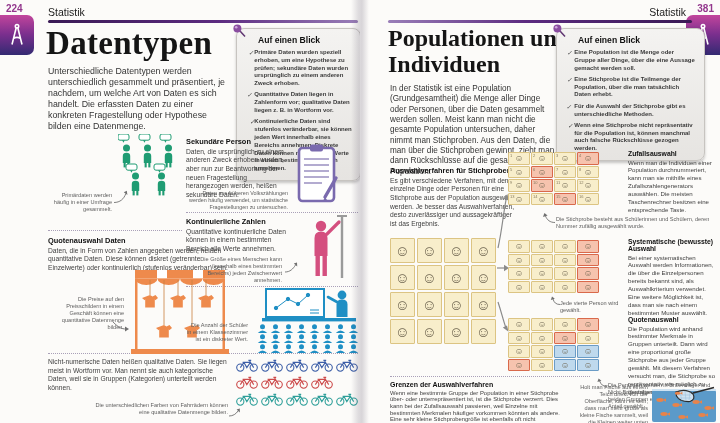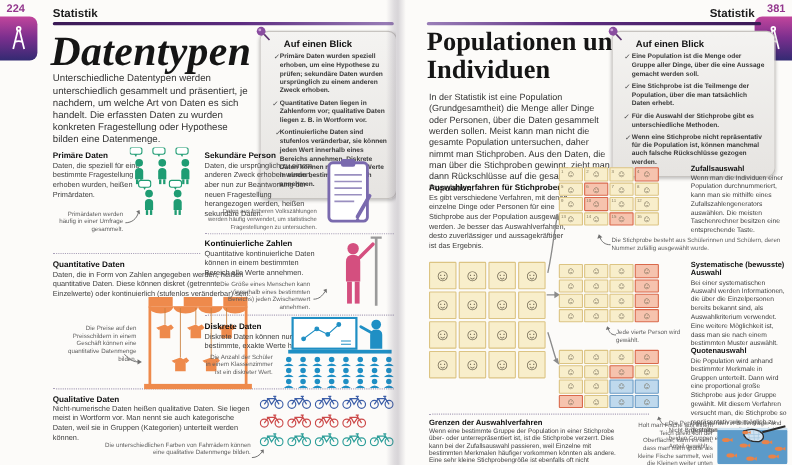--- a/index.html
+++ b/index.html
@@ -2,31 +2,31 @@
 <html><head>
 <meta charset="utf-8">
 <style>
   html,body{margin:0;padding:0;background:#ddd;}
   #book{position:relative;width:720px;height:423px;background:#fbfaf8;overflow:hidden;
         font-family:"Liberation Sans",sans-serif;color:#222;}
   .page{position:absolute;top:0;width:360px;height:423px;background:#fcfbf9;}
   #gutter{position:absolute;left:351px;top:0;width:18px;height:423px;
           background:linear-gradient(90deg,rgba(0,0,0,0),rgba(70,60,85,.16) 40%,rgba(70,60,85,.20) 60%,rgba(0,0,0,0));}
   .ab{position:absolute;}
-  .hdr{font-size:10.5px;font-weight:bold;color:#1b1b1b;}
+  .hdr{font-size:10.5px;font-weight:normal;color:#1b1b1b;}
   .rule{height:3px;border-radius:1.5px;}
   .rule.l{background:linear-gradient(90deg,#3a1a55,#5c2b80 55%,#9a7fb8);}
   .rule.r{background:linear-gradient(90deg,#9a7fb8,#5c2b80 45%,#3a1a55);}
   .pnum{font-size:10px;font-weight:bold;color:#93378d;}
   .badge{width:34px;height:40px;display:flex;align-items:center;justify-content:center;
          background:linear-gradient(180deg,#c2459c,#7b2f8e 48%,#332a72);}
   .badge.l{border-radius:0 7px 7px 0;}
   .badge.r{border-radius:7px 0 0 7px;}
   h1{font-family:"Liberation Serif",serif;font-weight:600;color:#151515;margin:0;}
-  h1.big{font-size:38px;letter-spacing:.3px;font-style:italic;}
+  h1.big{font-size:33px;letter-spacing:.3px;}
   h1.two{font-size:24px;line-height:1.08;}
   .intro{font-size:8.8px;line-height:1.26;color:#343434;}
   .glance{background:linear-gradient(180deg,#f4f3f1,#e6e4e1);border:1px solid #c7c4c0;border-radius:8px;
           box-shadow:0 1.5px 3px rgba(0,0,0,.22);padding:6px 8px 7px 9px;}
   .glance h4{margin:0 0 4px 12px;font-size:8.6px;color:#111;}
   .gi{display:flex;gap:3px;margin-bottom:3.5px;}
   .ck{font-size:6.4px;color:#4a4a4a;line-height:1.2;transform:skewX(-10deg);}
   .gt{font-size:6px;font-weight:bold;color:#3a3a3a;line-height:1.3;}
   .sec h3{margin:0 0 1.5px;font-size:7.4px;color:#101010;}
   .sec p{margin:0;font-size:6.7px;line-height:1.3;color:#3e3e3e;}
@@ -57,21 +57,21 @@
         <g stroke="#fff" stroke-width="1.6" fill="none">
           <circle cx="8" cy="3.2" r="1.7"></circle>
           <path d="M7.2 4.8 L3 21.5 M8.8 4.8 L13 21.5 M4.3 15.5 Q8 13.3 11.7 15.5"></path>
         </g>
       </svg>
     </div>
     <div class="ab hdr" style="left:48px;top:6px">Statistik</div>
     <div class="ab rule l" style="left:48px;top:20px;width:310px"></div>
 
     <h1 class="ab big" style="left:46px;top:25px">Datentypen</h1>
-    <div class="ab intro" style="left:48px;top:66px;width:182px">Unterschiedliche Datentypen werden unterschiedlich gesammelt und präsentiert, je nachdem, um welche Art von Daten es sich handelt. Die erfassten Daten zu wurden konkreten Fragestellung oder Hypothese bilden eine Datenmenge.</div>
+    <div class="ab intro" style="left:48px;top:66px;width:182px">Unterschiedliche Datentypen werden unterschiedlich gesammelt und präsentiert, je nachdem, um welche Art von Daten es sich handelt. Die erfassten Daten zu einer konkreten Fragestellung oder Hypothese bilden eine Datenmenge.</div>
 
     <div class="ab glance" style="left:236px;top:28px;width:106px">
       <svg class="ab" style="left:-5px;top:-6px" width="15" height="15" viewBox="0 0 15 15">
         <circle cx="5.4" cy="5.4" r="4" fill="#8a4da0"></circle>
           <circle cx="4.2" cy="4.2" r="1.3" fill="#cfa6da"></circle>
         <path d="M8.2 8.2 L13 13.4" stroke="#5e3570" stroke-width="1.5"></path>
       </svg>
       <h4>Auf einen Blick</h4>
       <div class="gi">
         <span class="ck">✓</span>
@@ -80,24 +80,20 @@
       <div class="gi">
         <span class="ck">✓</span>
         <span class="gt">Quantitative Daten liegen in Zahlenform vor; qualitative Daten liegen z. B. in Wortform vor.</span>
       </div>
       <div class="gi" style="margin-bottom:0">
         <span class="ck">✓</span>
         <span class="gt">Kontinuierliche Daten sind stufenlos veränderbar, sie können jeden Wert innerhalb eines Bereichs annehmen. Diskrete Daten können nur einzelne Werte in einem bestimmten Bereich annehmen.</span>
       </div>
     </div>
 
-    <div class="ab sec" style="left:48px;top:137px;width:82px">
-      <h3>Primäre Daten</h3>
-      <p>Daten, die speziell für eine bestimmte Fragestellung erhoben wurden, heißen Primärdaten.</p>
-    </div>
     <svg class="ab" style="left:118px;top:134px" width="64" height="62" viewBox="0 0 64 62">
       <defs>
         <g id="pgrn">
             <circle cx="5.5" cy="4" r="3.5" fill="#1f9c73"></circle>
           <path d="M1.8 19 L1.8 12 Q1.8 8.8 5.5 8.8 Q9.2 8.8 9.2 12 L9.2 19 Z" fill="#1f9c73"></path>
           <rect x="2.6" y="19" width="2.1" height="4.4" fill="#1f9c73"></rect>
             <rect x="6.3" y="19" width="2.1" height="4.4" fill="#1f9c73"></rect>
           </g>
         <g id="bbl">
             <rect x="0" y="0" width="11" height="6.2" rx="2" fill="#fff" stroke="#1f9c73" stroke-width="1"></rect>
@@ -139,21 +135,21 @@
       <path d="M29 53 l-2 4 l4 -1 Z" fill="#7a6aae"></path>
     </svg>
     <div class="ab cap" style="left:188px;top:190px;width:100px;font-size:5.4px">Daten aus früheren Volkszählungen werden häufig verwendet, um statistische Fragestellungen zu untersuchen.</div>
 
     <div class="ab dot" style="left:48px;top:230px;width:134px"></div>
     <div class="ab dot" style="left:186px;top:212px;width:172px"></div>
     <div class="ab dot" style="left:186px;top:286px;width:172px"></div>
     <div class="ab dot" style="left:48px;top:353px;width:310px"></div>
 
     <div class="ab sec" style="left:48px;top:236px;width:182px">
-      <h3>Quantitative Daten</h3>
+      <h3>Quotenauswahl Daten</h3>
       <p>Daten, die in Form von Zahlen angegeben werden, heißen quantitative Daten. Diese können diskret (getrennte Einzelwerte) oder kontinuierlich (stufenlos veränderbar) sein.</p>
     </div>
     <svg class="ab" style="left:130px;top:270px" width="100" height="84" viewBox="0 0 100 84">
       <defs>
           <path id="tsh" d="M8 0 L10.5 1.6 L13.5 0 L16 3 L13.3 5.2 L12.8 4.2 L12.8 12.5 L3.2 12.5 L3.2 4.2 L2.7 5.2 L0 3 Z" fill="#ee8a4c"></path>
         </defs>
       <rect x="5" y="0" width="90" height="8.5" fill="#ee8a4c"></rect>
       <rect x="27" y="0" width="10" height="8.5" fill="#fff"></rect>
         <rect x="63" y="0" width="10" height="8.5" fill="#fff"></rect>
       <path d="M5 8.5 a11.2 6.5 0 0 0 22.5 0 a11.2 6.5 0 0 0 22.5 0 a11.2 6.5 0 0 0 22.5 0 a11.2 6.5 0 0 0 22.5 0" fill="#ee8a4c"></path>
@@ -191,24 +187,20 @@
       <path d="M25 20 L37 8" stroke="#d44f7f" stroke-width="3.2" stroke-linecap="round"></path>
       <rect x="13.5" y="42" width="4.4" height="20" fill="#d44f7f"></rect>
         <rect x="20.5" y="42" width="4.4" height="20" fill="#d44f7f"></rect>
     </svg>
     <div class="ab cap" style="left:190px;top:256px;width:92px">Die Größe eines Menschen kann (innerhalb eines bestimmten Bereichs) jeden Zwischenwert annehmen.</div>
     <svg class="ab" style="left:284px;top:262px" width="16" height="12" viewBox="0 0 16 12">
       <path d="M1 10 C6 10 9 7 11.5 3" fill="none" stroke="#707070" stroke-width="0.9"></path>
         <path d="M9.8 1.6 L13 0.6 L13.2 4.6 Z" fill="#707070"></path>
     </svg>
 
-    <div class="ab sec" style="left:186px;top:292px;width:104px">
-      <h3>Diskrete Daten</h3>
-      <p>Diskrete Daten können nur bestimmte, exakte Werte haben.</p>
-    </div>
     <svg class="ab" style="left:258px;top:288px" width="100" height="34" viewBox="0 0 100 34">
       <rect x="8" y="1" width="58" height="28" fill="#fff" stroke="#1f8fc4" stroke-width="2"></rect>
       <g stroke="#1f8fc4" stroke-width="1" fill="#1f8fc4">
         <path d="M18 20 L30 11 L40 16 L50 7" fill="none"></path>
         <circle cx="18" cy="20" r="1.7"></circle>
           <circle cx="30" cy="11" r="1.7"></circle>
           <circle cx="40" cy="16" r="1.7"></circle>
           <circle cx="50" cy="7" r="1.7"></circle>
         <line x1="52" y1="22" x2="61" y2="22"></line>
           <line x1="52" y1="25" x2="61" y2="25"></line>
@@ -318,21 +310,20 @@
           </svg>
           <svg width="11" height="9" viewBox="0 0 11 9">
             <circle cx="5.5" cy="2.8" r="2.5" fill="#1f8fc4"></circle>
             <path d="M0.8 9 Q5.5 3.8 10.2 9 Z" fill="#1f8fc4"></path>
           </svg>
         </div>
     </div>
     <div class="ab cap" style="left:186px;top:322px;width:62px">Die Anzahl der Schüler in einem Klassenzimmer ist ein diskreter Wert.</div>
 
     <div class="ab sec" style="left:48px;top:358px;width:180px">
-      <h3>Qualitative Daten</h3>
       <p>Nicht-numerische Daten heißen qualitative Daten. Sie liegen meist in Wortform vor. Man nennt sie auch kategorische Daten, weil sie in Gruppen (Kategorien) unterteilt werden können.</p>
     </div>
     <div class="ab cap" style="left:84px;top:402px;width:144px">Die unterschiedlichen Farben von Fahrrädern können eine qualitative Datenmenge bilden.</div>
     <div class="ab" style="left:236px;top:358px">
         <div class="bike-row">
           <svg width="22" height="14" viewBox="0 0 22 14">
             <g fill="none" stroke="#3d5fa8" stroke-width="1.1">
               <circle cx="4.3" cy="9.6" r="3.6"></circle>
               <circle cx="17.7" cy="9.6" r="3.6"></circle>
               <path d="M4.3 9.6 L8 4.4 L14.4 4.4 L17.7 9.6 M8 4.4 L10.8 9.6 L14.4 4.4 M6.6 4.4 L9.4 4.4 M14.4 4.4 L13.6 2.4 M12.4 2.4 L15.2 2.4"></path>

